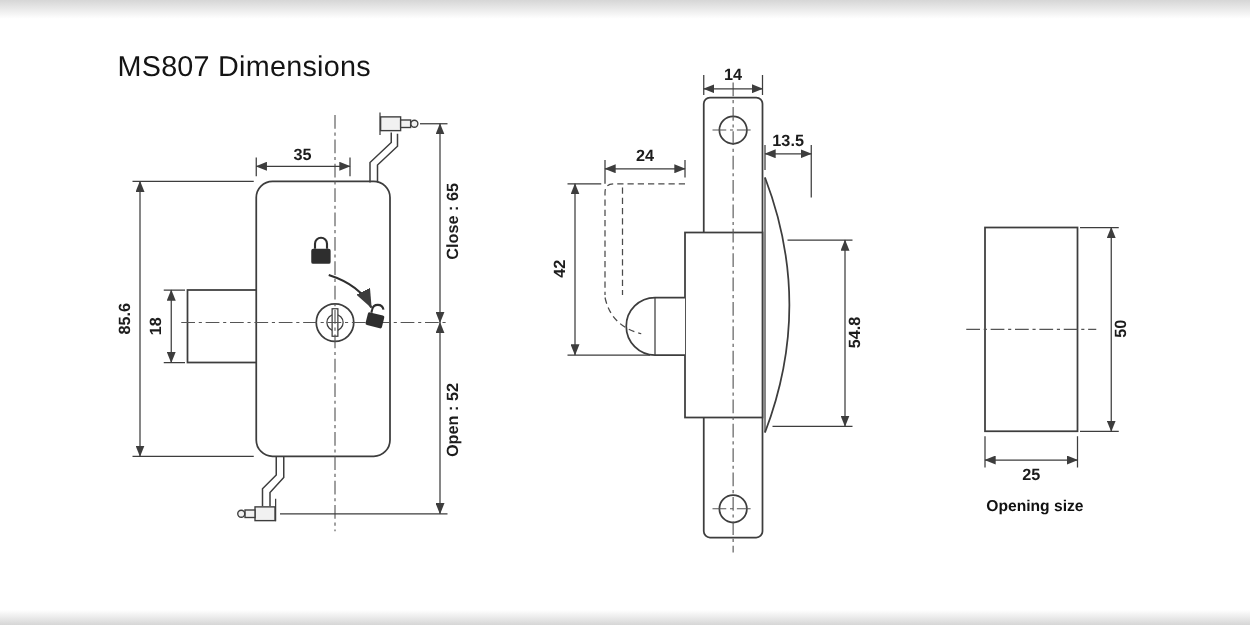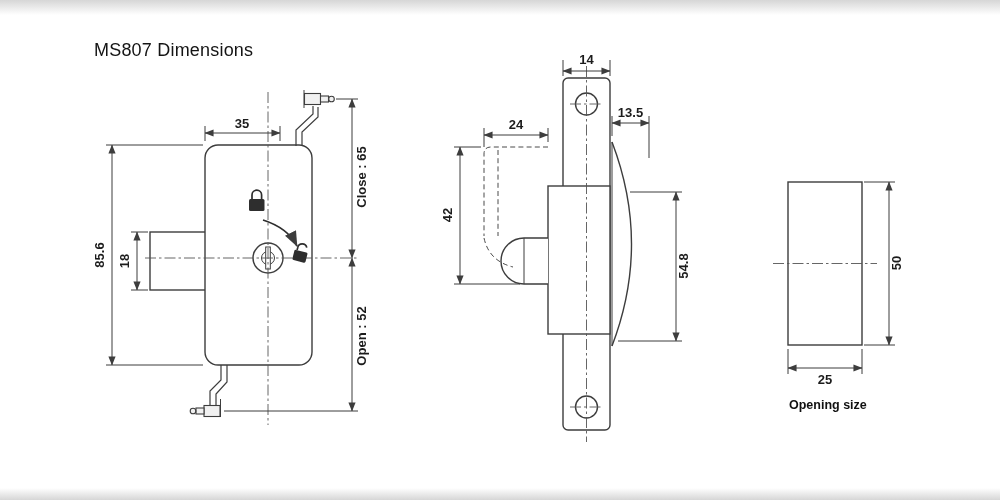--- a/index.html
+++ b/index.html
@@ -2,21 +2,21 @@
 <html><head>
 <meta charset="utf-8">
 <style>
   html,body{margin:0;padding:0;}
   body{width:1000px;height:500px;background:#ffffff;position:relative;overflow:hidden;
        font-family:"Liberation Sans",sans-serif;}
   .band-top{position:absolute;top:0;left:0;width:100%;height:15px;
             background:linear-gradient(to bottom,#d6d6d6,#ffffff);}
   .band-bottom{position:absolute;bottom:0;left:0;width:100%;height:12px;
                background:linear-gradient(to top,#d6d6d6,#ffffff);}
-  .page-title{position:absolute;left:94px;top:40px;font-size:18px;color:#141414;
+  .page-title{position:absolute;left:94px;top:40px;font-size:23px;color:#141414;
               letter-spacing:.2px;text-align:right;}
   svg.drawing{position:absolute;left:0;top:0;}
   .shape{fill:#ffffff;stroke:#3d3d3d;stroke-width:1.4;}
   .thin{fill:none;stroke:#3d3d3d;stroke-width:1;}
   .rod{fill:none;stroke:#3d3d3d;stroke-width:1.2;}
   .pin{fill:#f1f1f1;stroke:#3d3d3d;stroke-width:1.1;}
   .dim{fill:none;stroke:#3d3d3d;stroke-width:1;marker-start:url(#arr);marker-end:url(#arr);}
   .cl{fill:none;stroke:#555555;stroke-width:.9;stroke-dasharray:11 3 2.5 3;}
   .hid{fill:none;stroke:#4a4a4a;stroke-width:1;stroke-dasharray:5 3.2;}
   .dimtext{font-family:"Liberation Sans",sans-serif;font-size:13px;font-weight:700;

